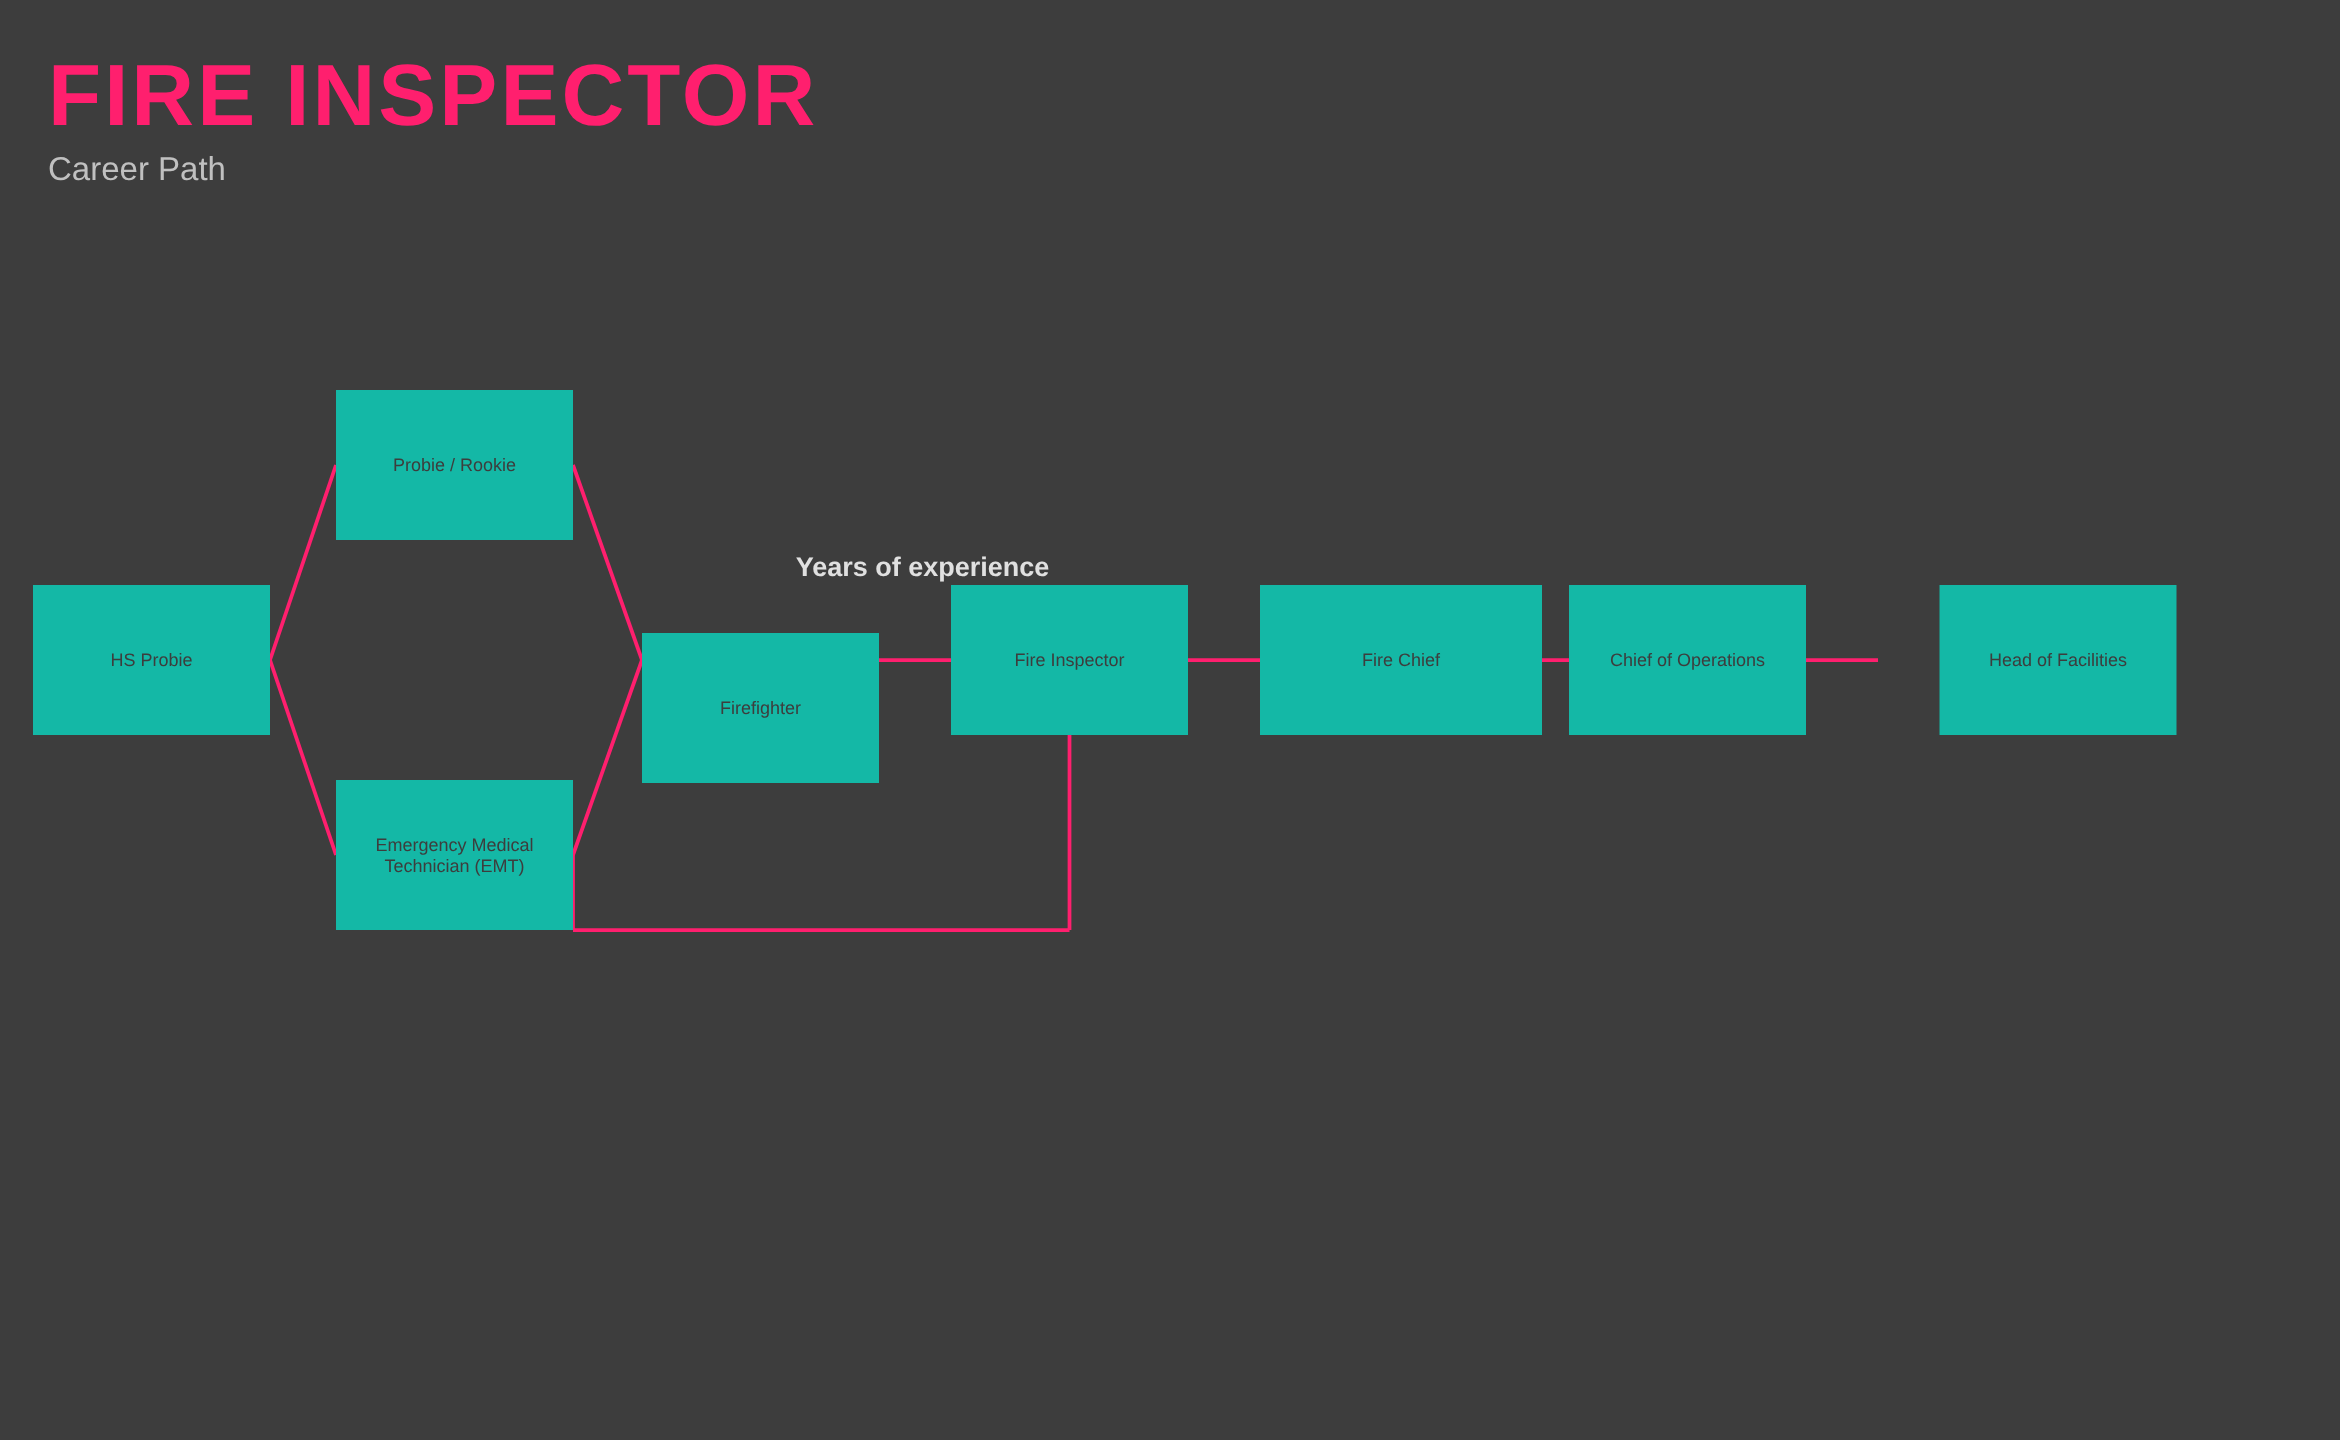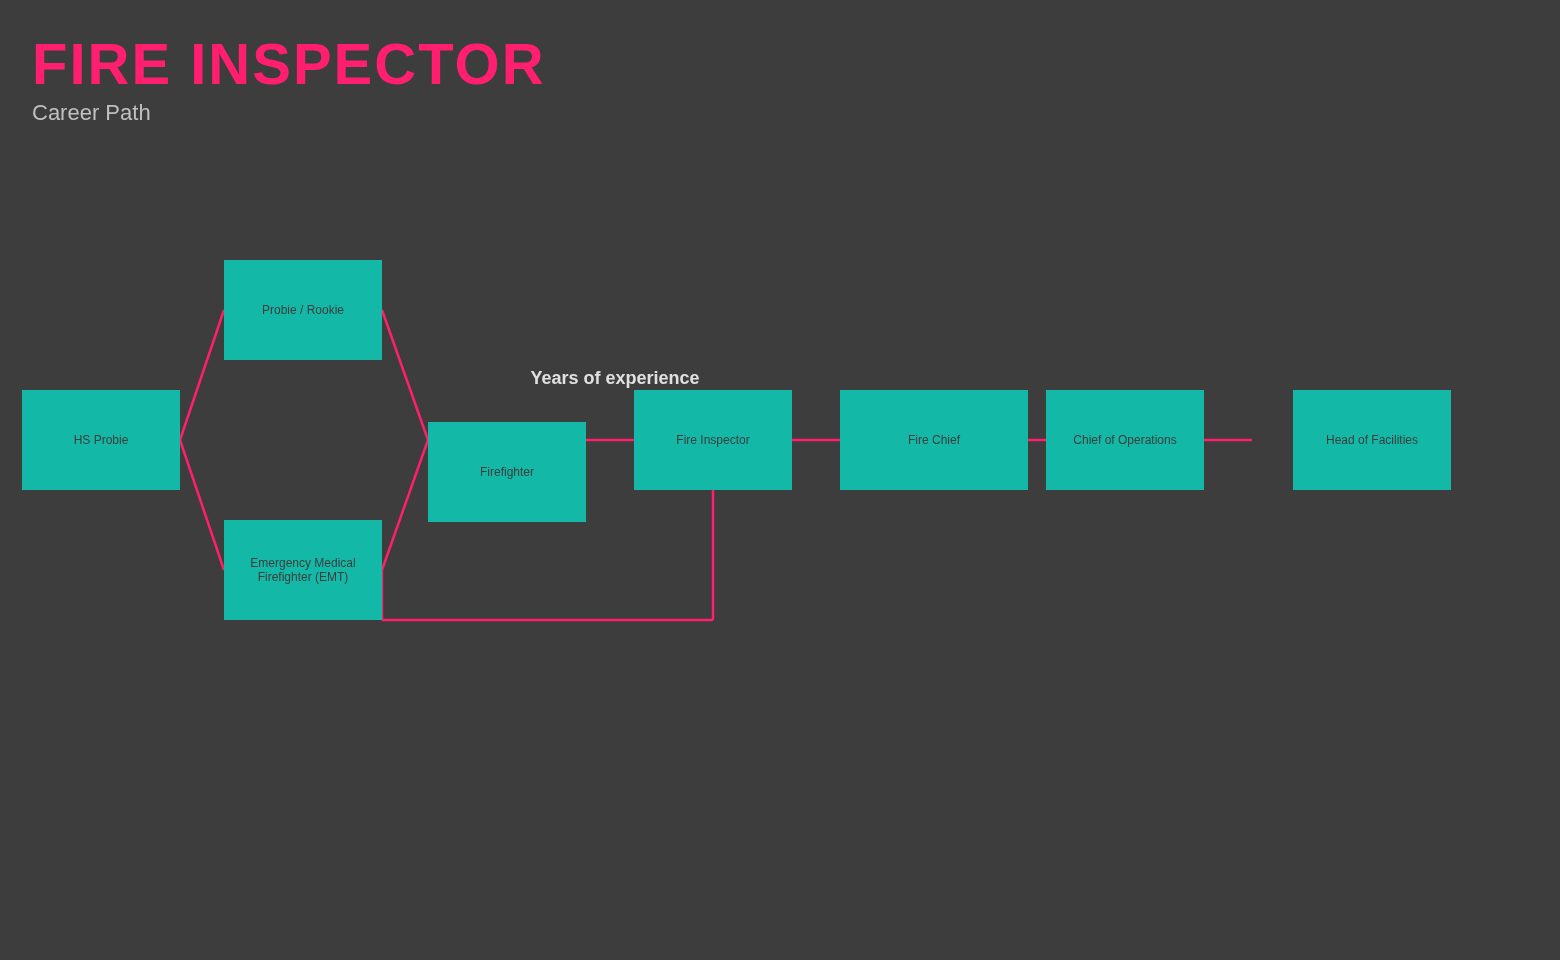--- a/index.html
+++ b/index.html
@@ -108,21 +108,21 @@
   <div class="card" style="left: 22px; top: 190px; width: 158px; height: 100px;">
     <span>HS Probie</span>
   </div>
 
   <div class="card" style="left: 224px; top: 60px; width: 158px; height: 100px;">
     <span>Probie / Rookie</span>
   </div>
 
   <div class="card" style="left: 224px; top: 320px; width: 158px; height: 100px;">
     <span style="white-space: pre-line;">Emergency Medical
-Firefighter (EMT)</span>
+Technician (EMT)</span>
   </div>
 
   <div class="card" style="left: 428px; top: 190px; width: 158px; height: 100px; margin-top: 32px;">
     <span>Firefighter</span>
   </div>
 
   <div class="card" style="left: 634px; top: 190px; width: 158px; height: 100px;">
     <span>Fire Inspector</span>
   </div>
 

